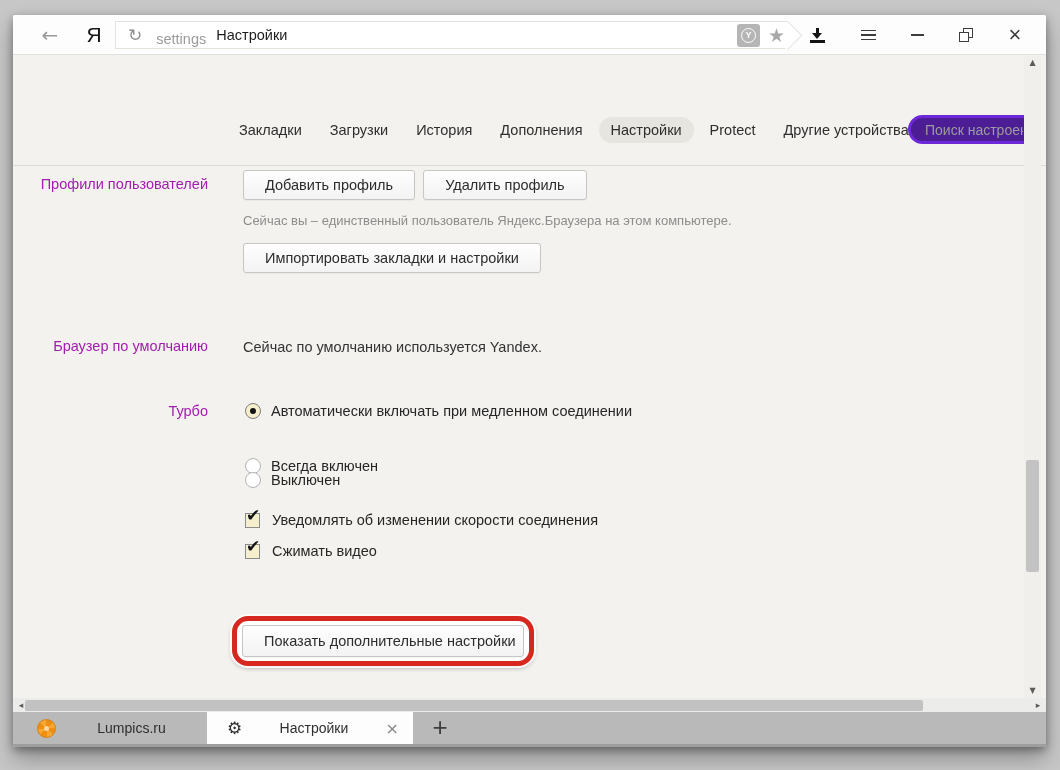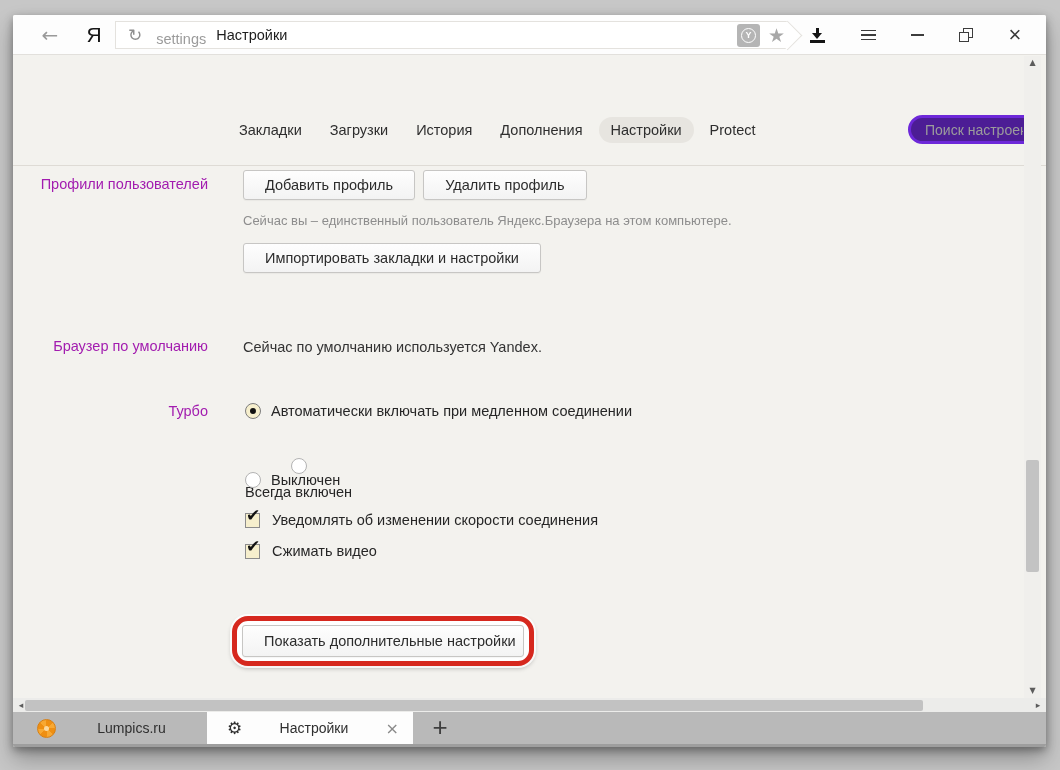--- a/index.html
+++ b/index.html
@@ -197,20 +197,21 @@
   </div>
 
   <div class="settings-header">
     <div class="nav-tabs">
       <div class="nav-tab">Закладки</div>
       <div class="nav-tab">Загрузки</div>
       <div class="nav-tab">История</div>
       <div class="nav-tab">Дополнения</div>
       <div class="nav-tab active">Настройки</div>
       <div class="nav-tab">Protect</div>
+      <div class="nav-tab">Другие устройства</div>
     </div>
     <input class="search-pill" placeholder="Поиск настроек" style="">
     <div class="header-divider"></div>
   </div>
 
   <div class="row-label" style="top:160px;">Профили пользователей</div>
   <div class="btn-row" style="top:155px;">
     <div class="btn">Добавить профиль</div>
     <div class="btn">Удалить профиль</div>
   </div>
@@ -221,21 +222,21 @@
 
   <div class="row-label" style="top:322px;">Браузер по умолчанию</div>
   <div class="status-text" style="top:324px;">Сейчас по умолчанию используется Yandex.</div>
 
   <div class="row-label" style="top:387px;">Турбо</div>
 
   <div class="opt-row" style="top:388px;">
     <span class="radio sel"></span>
     <span class="opt-label">Автоматически включать при медленном соединении</span>
   </div>
-  <div class="opt-row" style="top:443px;flex-direction:column;">
+  <div class="opt-row" style="top:443px;">
     <span class="radio"></span>
     <span class="opt-label">Всегда включен</span>
   </div>
   <div class="opt-row" style="top:457px;">
     <span class="radio"></span>
     <span class="opt-label">Выключен</span>
   </div>
 
   <div class="opt-row" style="top:497px;">
     <span class="checkbox">

